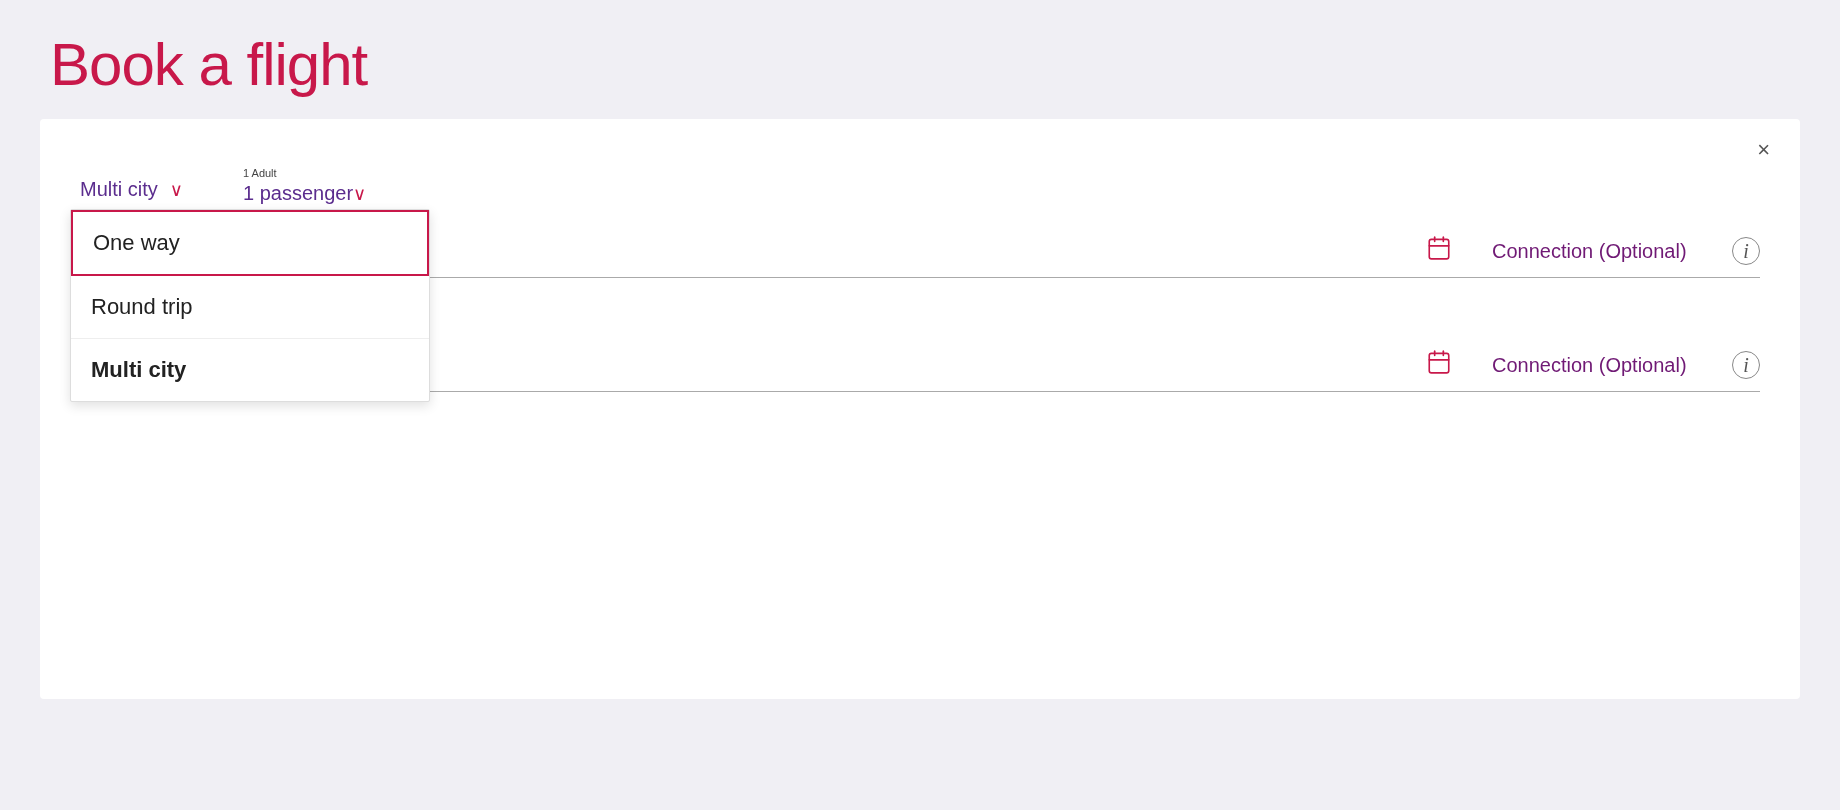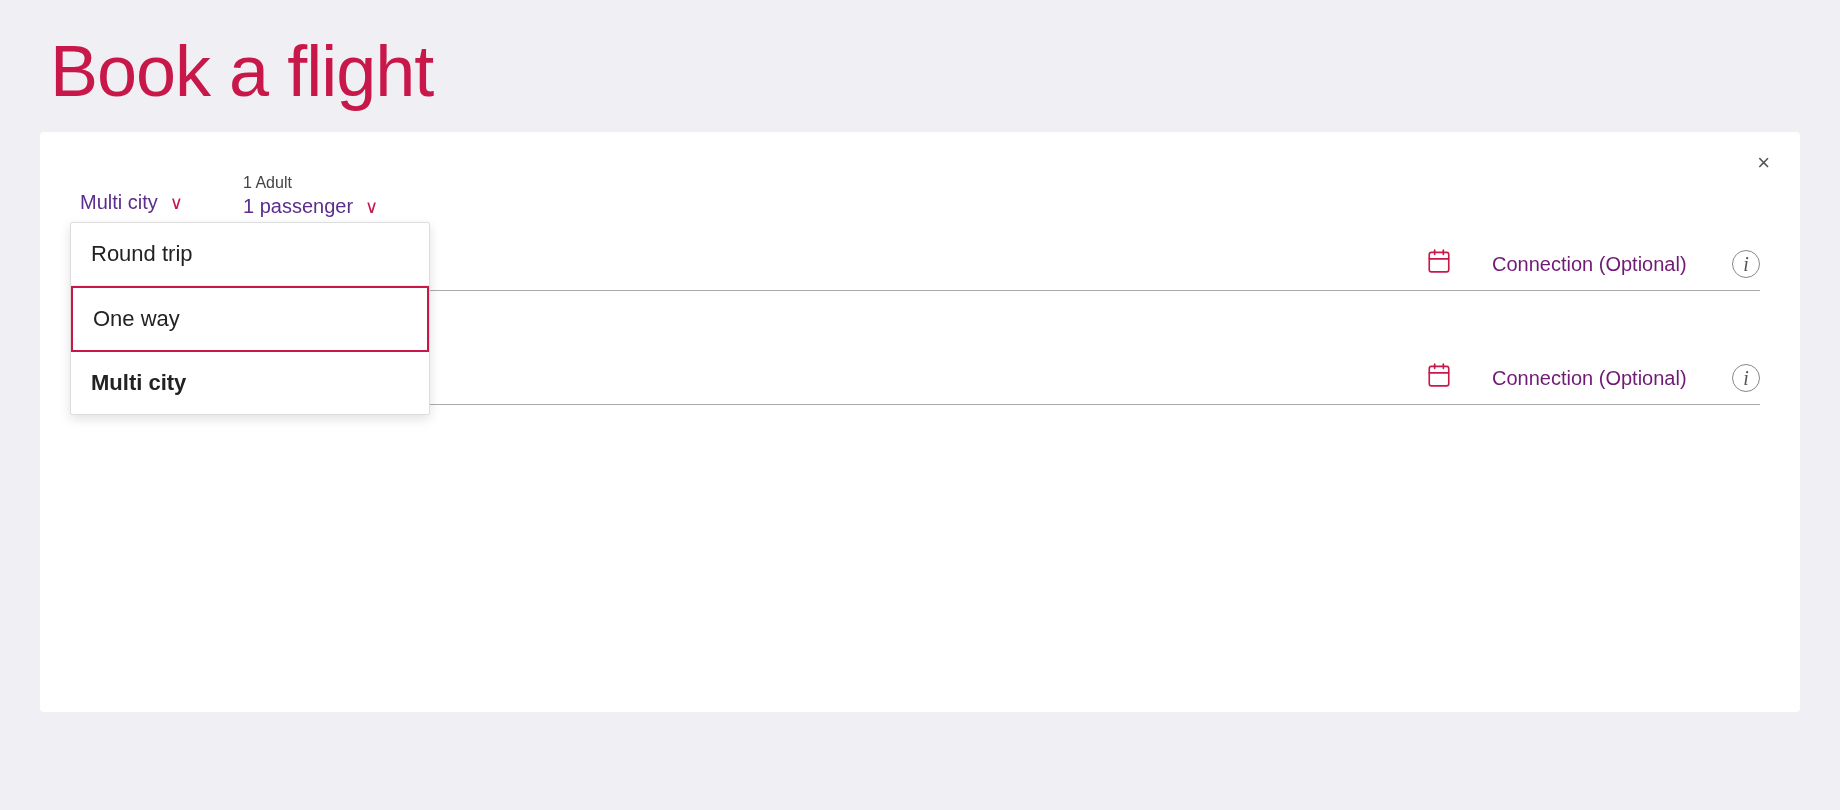--- a/index.html
+++ b/index.html
@@ -9,21 +9,21 @@
       font-family: Arial, Helvetica, sans-serif;
       min-height: 810px;
       min-width: 1840px;
     }
 
     .page-header {
       padding: 30px 50px 20px 50px;
     }
 
     .page-title {
-      font-size: 72px;
+      font-size: 60px;
       font-weight: 300;
       color: #c8184a;
       letter-spacing: -1px;
     }
 
     .card {
       background: #fff;
       margin: 0 40px;
       border-radius: 4px;
       padding: 30px 40px 50px 40px;
@@ -109,28 +109,27 @@
       font-weight: 700;
     }
 
     .passenger-selector {
       display: flex;
       flex-direction: column;
       gap: 2px;
     }
 
     .passenger-label-small {
-      font-size: 16px;
+      font-size: 11px;
       color: #444;
     }
 
     .passenger-button {
       display: flex;
       align-items: center;
-      gap: 12px;
       cursor: pointer;
       color: #5b2d8e;
       font-size: 20px;
       font-weight: 400;
       background: none;
       border: none;
       padding: 0;
     }
 
     .flight-section {
@@ -233,22 +232,22 @@
 
     <div class="top-controls">
 
       <div class="trip-type-selector">
         <button class="trip-type-button">
           <span>Multi city</span>
           <span class="chevron-down">∨</span>
         </button>
 
         <div class="dropdown-menu">
+          <div class="dropdown-item selected">One way</div>
           <div class="dropdown-item">Round trip</div>
-          <div class="dropdown-item selected">One way</div>
           <div class="dropdown-item bold">Multi city</div>
         </div>
       </div>
 
       <div class="passenger-selector">
         <span class="passenger-label-small">1 Adult</span>
         <button class="passenger-button">
           <span>1 passenger</span>
           <span class="chevron-down">∨</span>
         </button>

